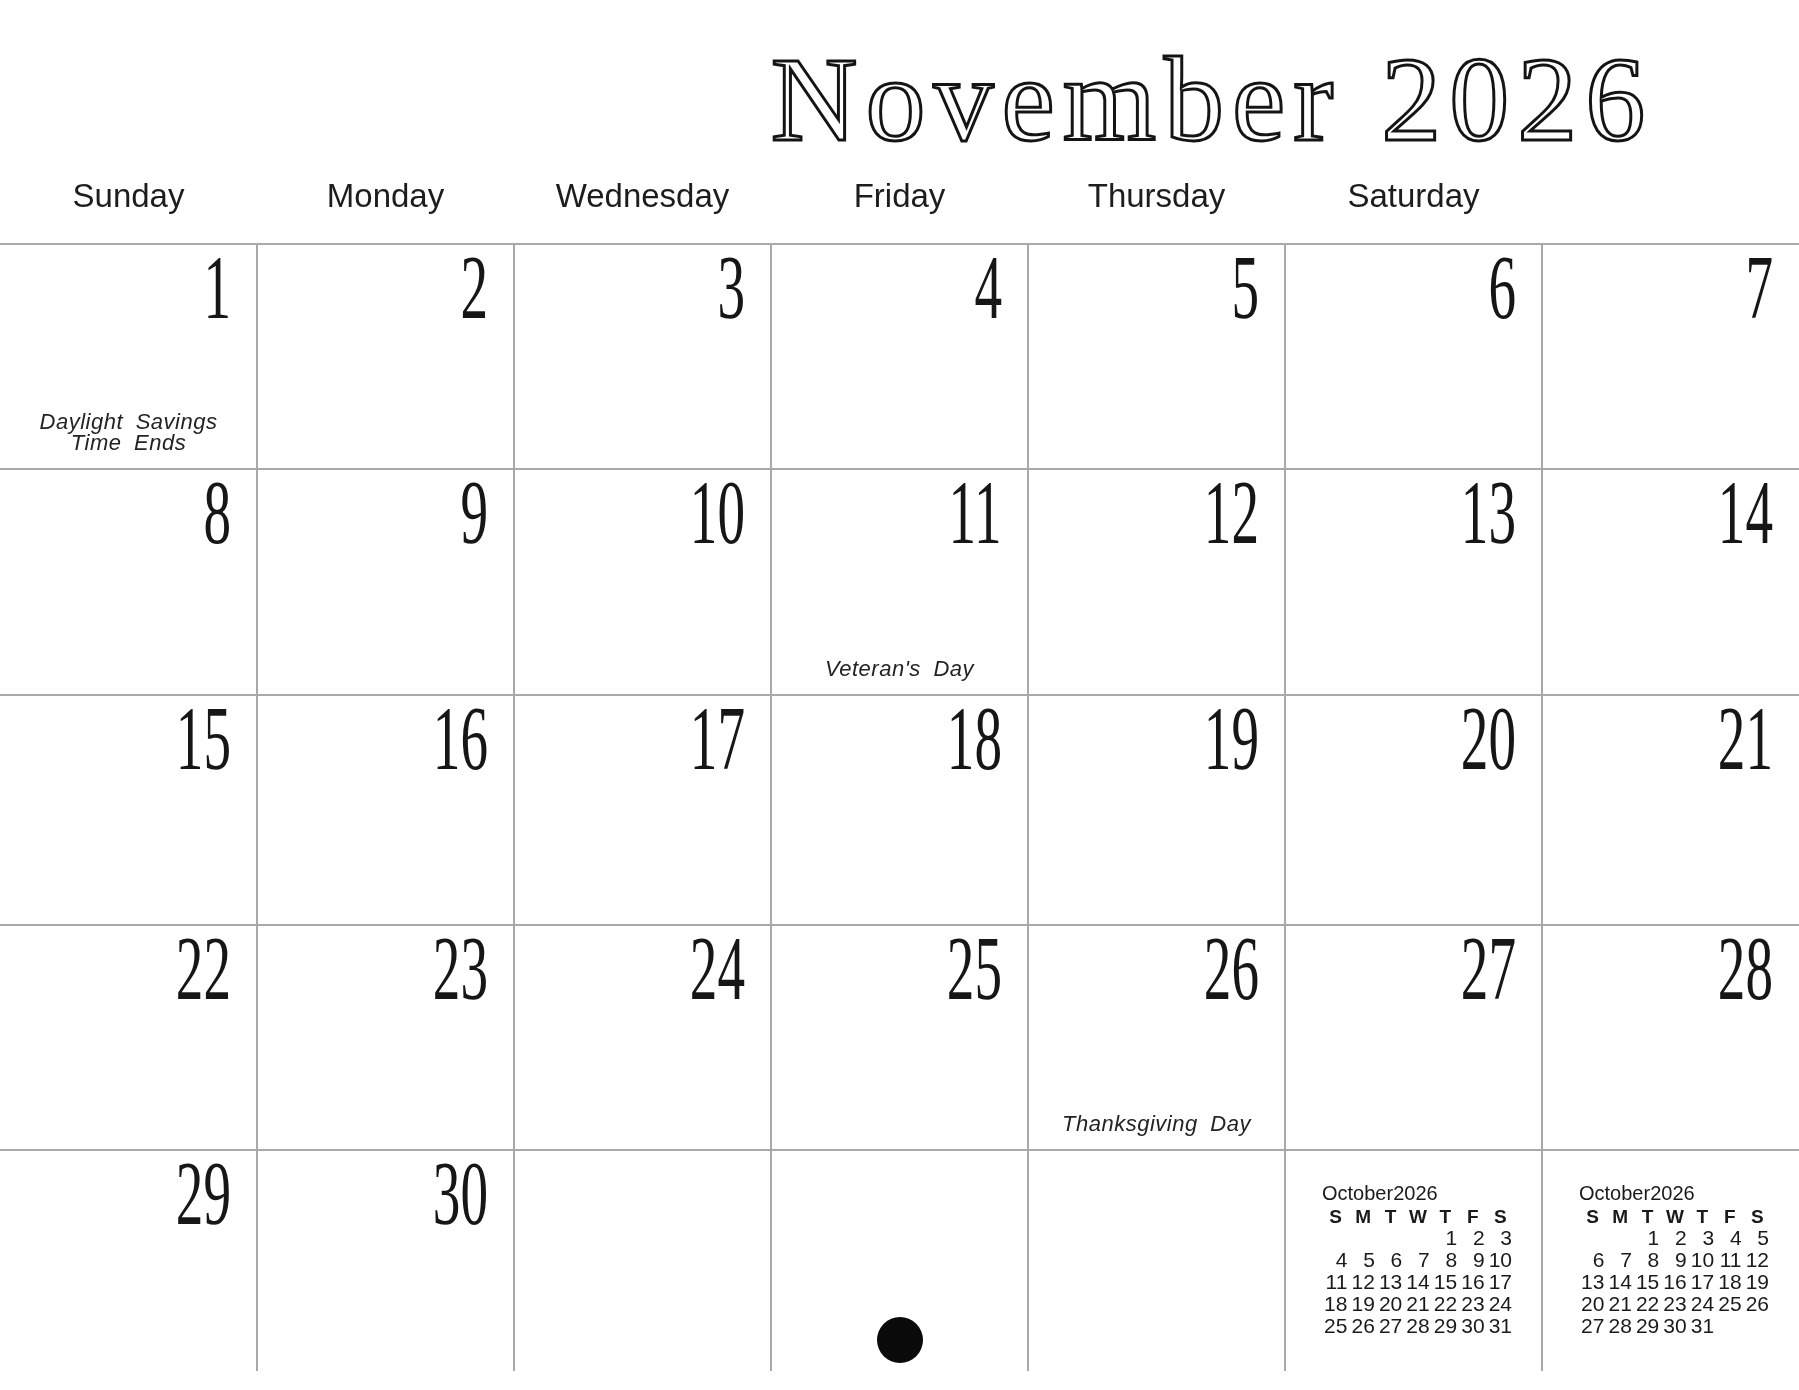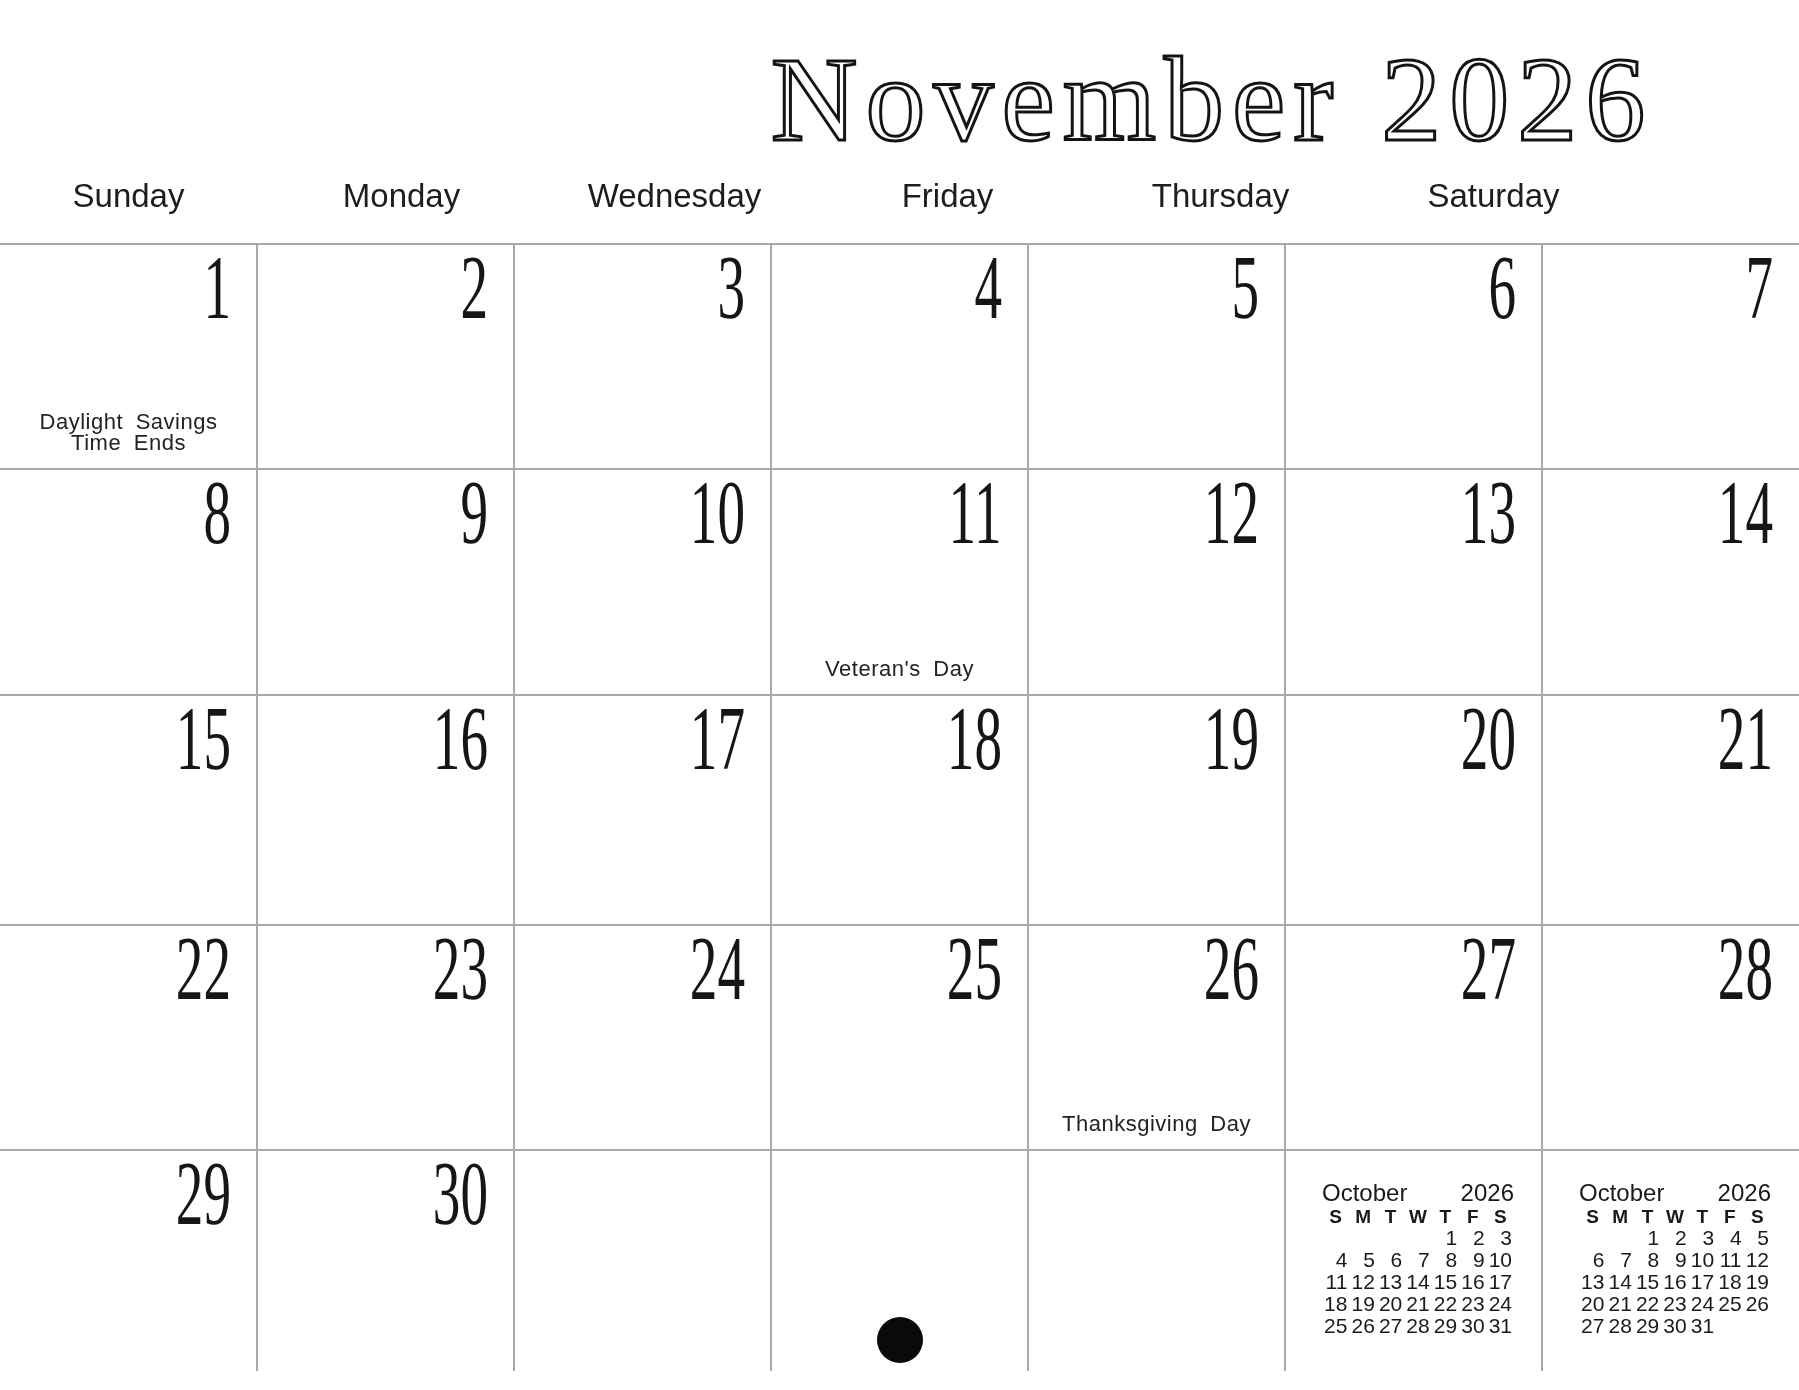--- a/index.html
+++ b/index.html
@@ -28,21 +28,21 @@
     -webkit-text-stroke:3px var(--outline);
   }
   @supports not (-webkit-text-stroke: 1px #000){
     .title{color:var(--outline);}
   }
   .title .gap{display:inline-block;width:40px;}
 
   
   .weekday-row{
     position:absolute;top:176px;left:0;width:1691px;
-    display:grid;grid-template-columns:repeat(7,257px);gap:16px;
+    display:grid;grid-template-columns:repeat(7,257px);
   }
   .weekday{
     text-align:center;
     font-size:33px;line-height:40px;
     color:#1d1d1d;
   }
 
   
   .hline{position:absolute;left:0;width:1799px;height:2px;background:var(--line);}
   .vline{position:absolute;top:244px;height:1127px;width:2px;background:var(--line);}
@@ -59,38 +59,39 @@
     position:absolute;top:-3px;right:26px;
     font-family:"Liberation Serif",serif;
     font-size:92px;line-height:1;
     color:#161616;
     transform:scaleX(0.6);
     transform-origin:100% 0;
   }
   .note{
     position:absolute;bottom:16px;left:0;width:100%;
     text-align:center;
+    font-style:italic;
     font-size:22px;line-height:21px;
     letter-spacing:0.5px;word-spacing:6px;
     color:#232323;
   }
   .dot{
     position:absolute;left:50%;bottom:8px;transform:translateX(-50%);
     width:46px;height:46px;border-radius:50%;
     background:var(--dot);
   }
 
   
   .minical{
     position:absolute;left:37px;top:31px;width:192px;
     color:var(--ink);
   }
   .mini-title{
-    display:flex;justify-content:space-between;align-items:baseline;
-    font-size:24px;line-height:24px;
+    display:flex;align-items:baseline;
+    font-size:20px;line-height:24px;
   }
   .mini-grid{
     display:grid;grid-template-columns:repeat(7,1fr);grid-auto-rows:22px;
   }
   .mini-dh{
     font-weight:bold;text-align:center;
     font-size:19px;line-height:24px;
   }
   .mini-day{
     text-align:right;padding-right:2px;

